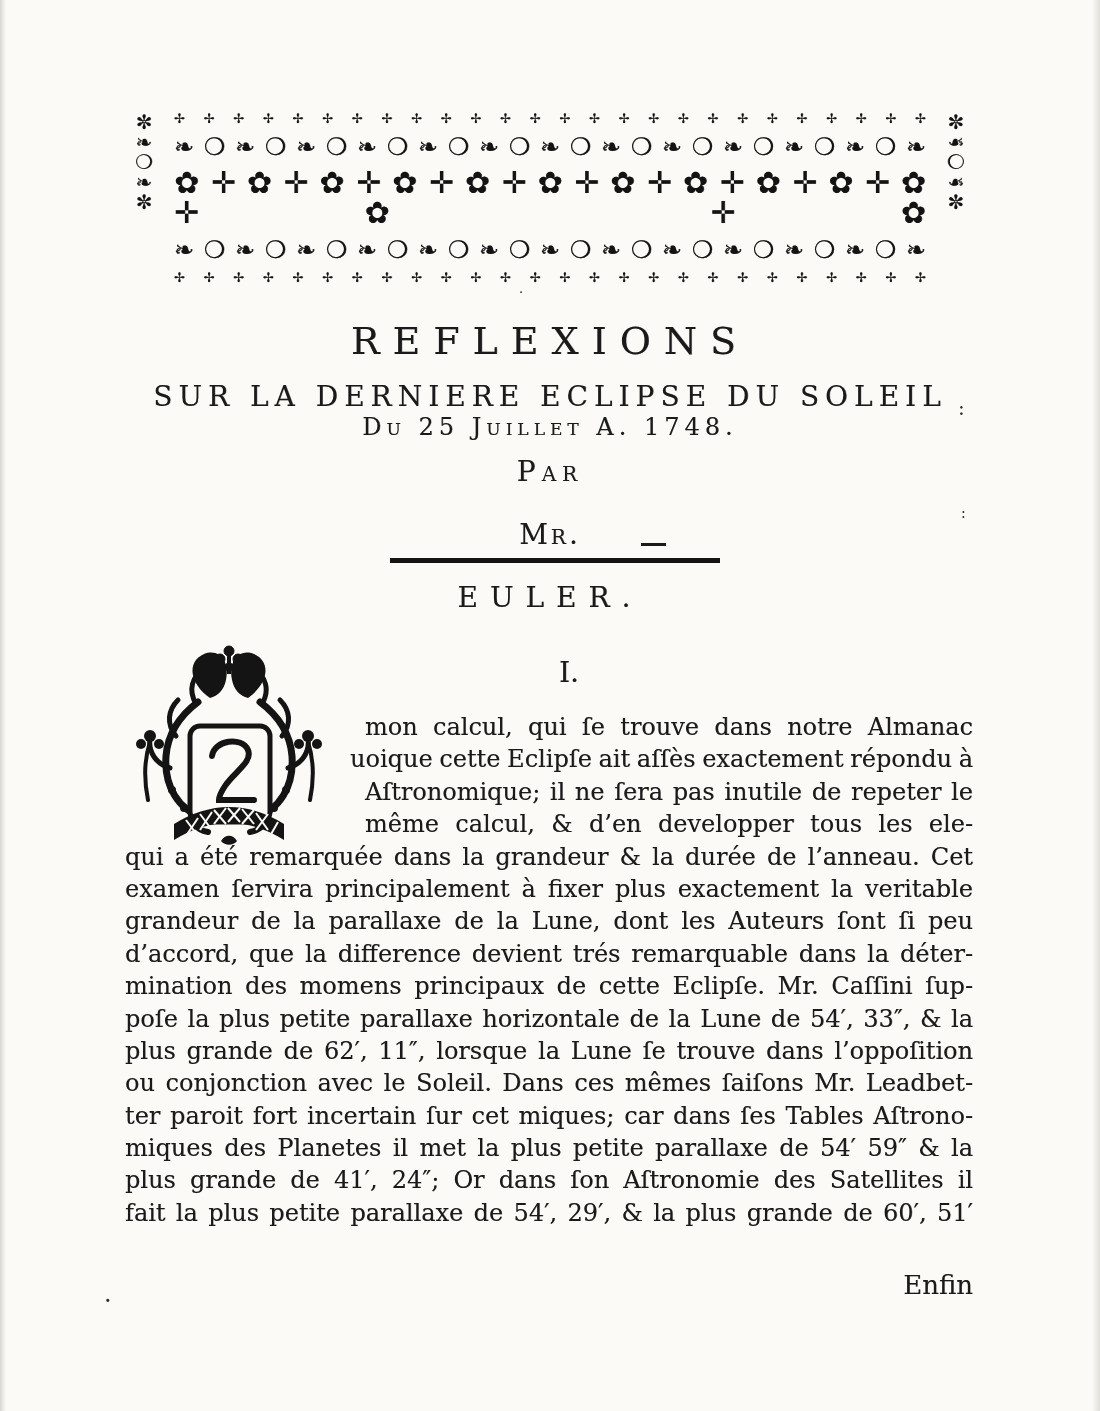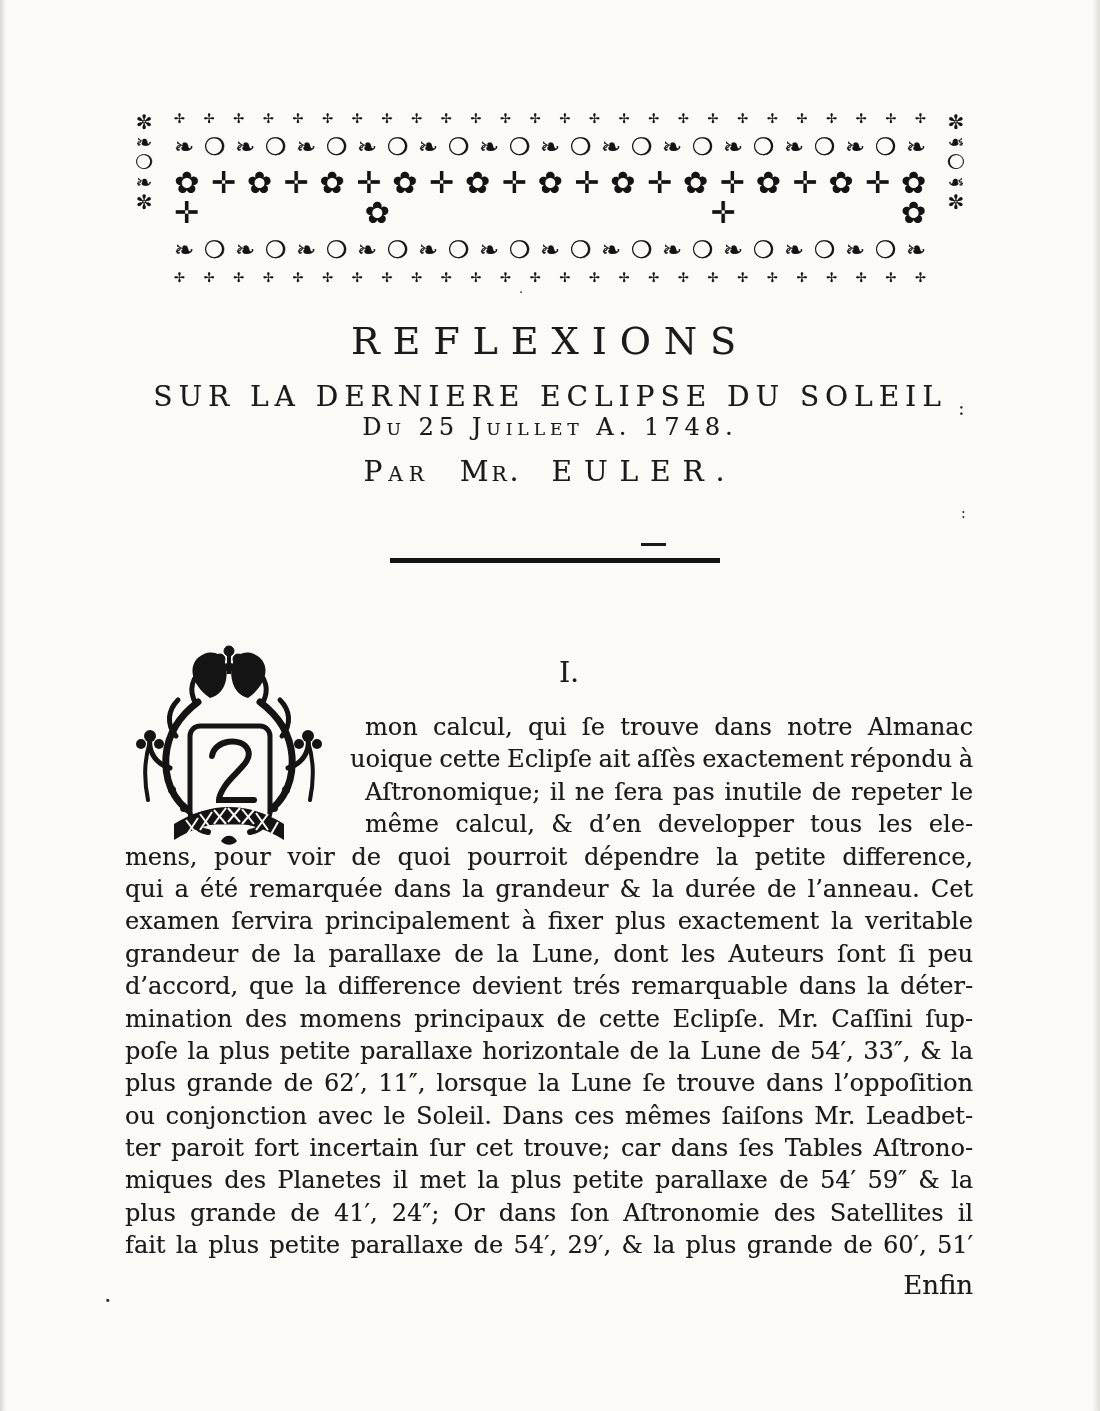--- a/index.html
+++ b/index.html
@@ -46,21 +46,21 @@
   
   .title-wrap {
     position:absolute; left:125px; top:319px; width:850px; text-align:center;
     text-shadow:0.4px 0.4px 0 rgba(0,0,0,0.35);
   }
   .title-main   { font-size:38px; font-weight:normal; letter-spacing:13px; }
   .title-sub    { margin-top:17px; font-size:28px; letter-spacing:6px; }
   .title-date   { font-size:24px; font-variant:small-caps; letter-spacing:5px; }
   .title-author {
     margin-top:14px; font-size:28px; font-variant:small-caps;
-    display:flex; justify-content:center; gap:30px;
+    display:flex; justify-content:center; gap:30px;flex-direction:column;
   }
   .title-author .author-name { letter-spacing:12px; }
   .title-author .author-prefix { letter-spacing:6px; }
   .title-author .author-honorific { letter-spacing:3px; }
   .title-rule {
     position:absolute; left:390px; top:558px; width:330px; height:5px;
     background:#141414;
   }
   .underline-blot {
     position:absolute; left:641px; top:543px; width:25px; height:3px; background:#1a1a1a;
@@ -195,30 +195,29 @@
     </g>
     <path d="M95 201 C99 194 107 194 111 201 C107 206 99 206 95 201 Z" fill="#141414"></path>
   </svg>
 </div>
 
 <div class="bodytext">
   <div class="bl ind">mon calcul, qui ſe trouve dans notre Almanac</div>
   <div class="bl ind1">uoique cette Eclipſe ait aſſès exactement répondu à</div>
   <div class="bl ind">Aſtronomique; il ne ſera pas inutile de repeter le</div>
   <div class="bl ind">même calcul, &amp; d’en developper tous les ele-</div>
-  <div class="bl">mens, pour voir de quoi pourroit dépendre la petite difference,</div>
   <div class="bl">qui a été remarquée dans la grandeur &amp; la durée de l’anneau. Cet</div>
   <div class="bl">examen ſervira principalement à fixer plus exactement la veritable</div>
   <div class="bl">grandeur de la parallaxe de la Lune, dont les Auteurs ſont ſi peu</div>
   <div class="bl">d’accord, que la difference devient trés remarquable dans la déter-</div>
   <div class="bl">mination des momens principaux de cette Eclipſe. Mr. Caſſini ſup-</div>
   <div class="bl">poſe la plus petite parallaxe horizontale de la Lune de 54′, 33″, &amp; la</div>
   <div class="bl">plus grande de 62′, 11″, lorsque la Lune ſe trouve dans l’oppoſition</div>
   <div class="bl">ou conjonction avec le Soleil. Dans ces mêmes ſaiſons Mr. Leadbet-</div>
-  <div class="bl">ter paroit fort incertain ſur cet trouve; car dans ſes Tables Aſtrono-</div>
+  <div class="bl">ter paroit fort incertain ſur cet miques; car dans ſes Tables Aſtrono-</div>
   <div class="bl">miques des Planetes il met la plus petite parallaxe de 54′ 59″ &amp; la</div>
   <div class="bl">plus grande de 41′, 24″; Or dans ſon Aſtronomie des Satellites il</div>
   <div class="bl">fait la plus petite parallaxe de 54′, 29′, &amp; la plus grande de 60′, 51′</div>
 </div>
 
 <div class="catchword">Enfin</div>
 
 <div class="speck m1">:</div>
 <div class="speck m2">:</div>
 <div class="speck m3">.</div>

